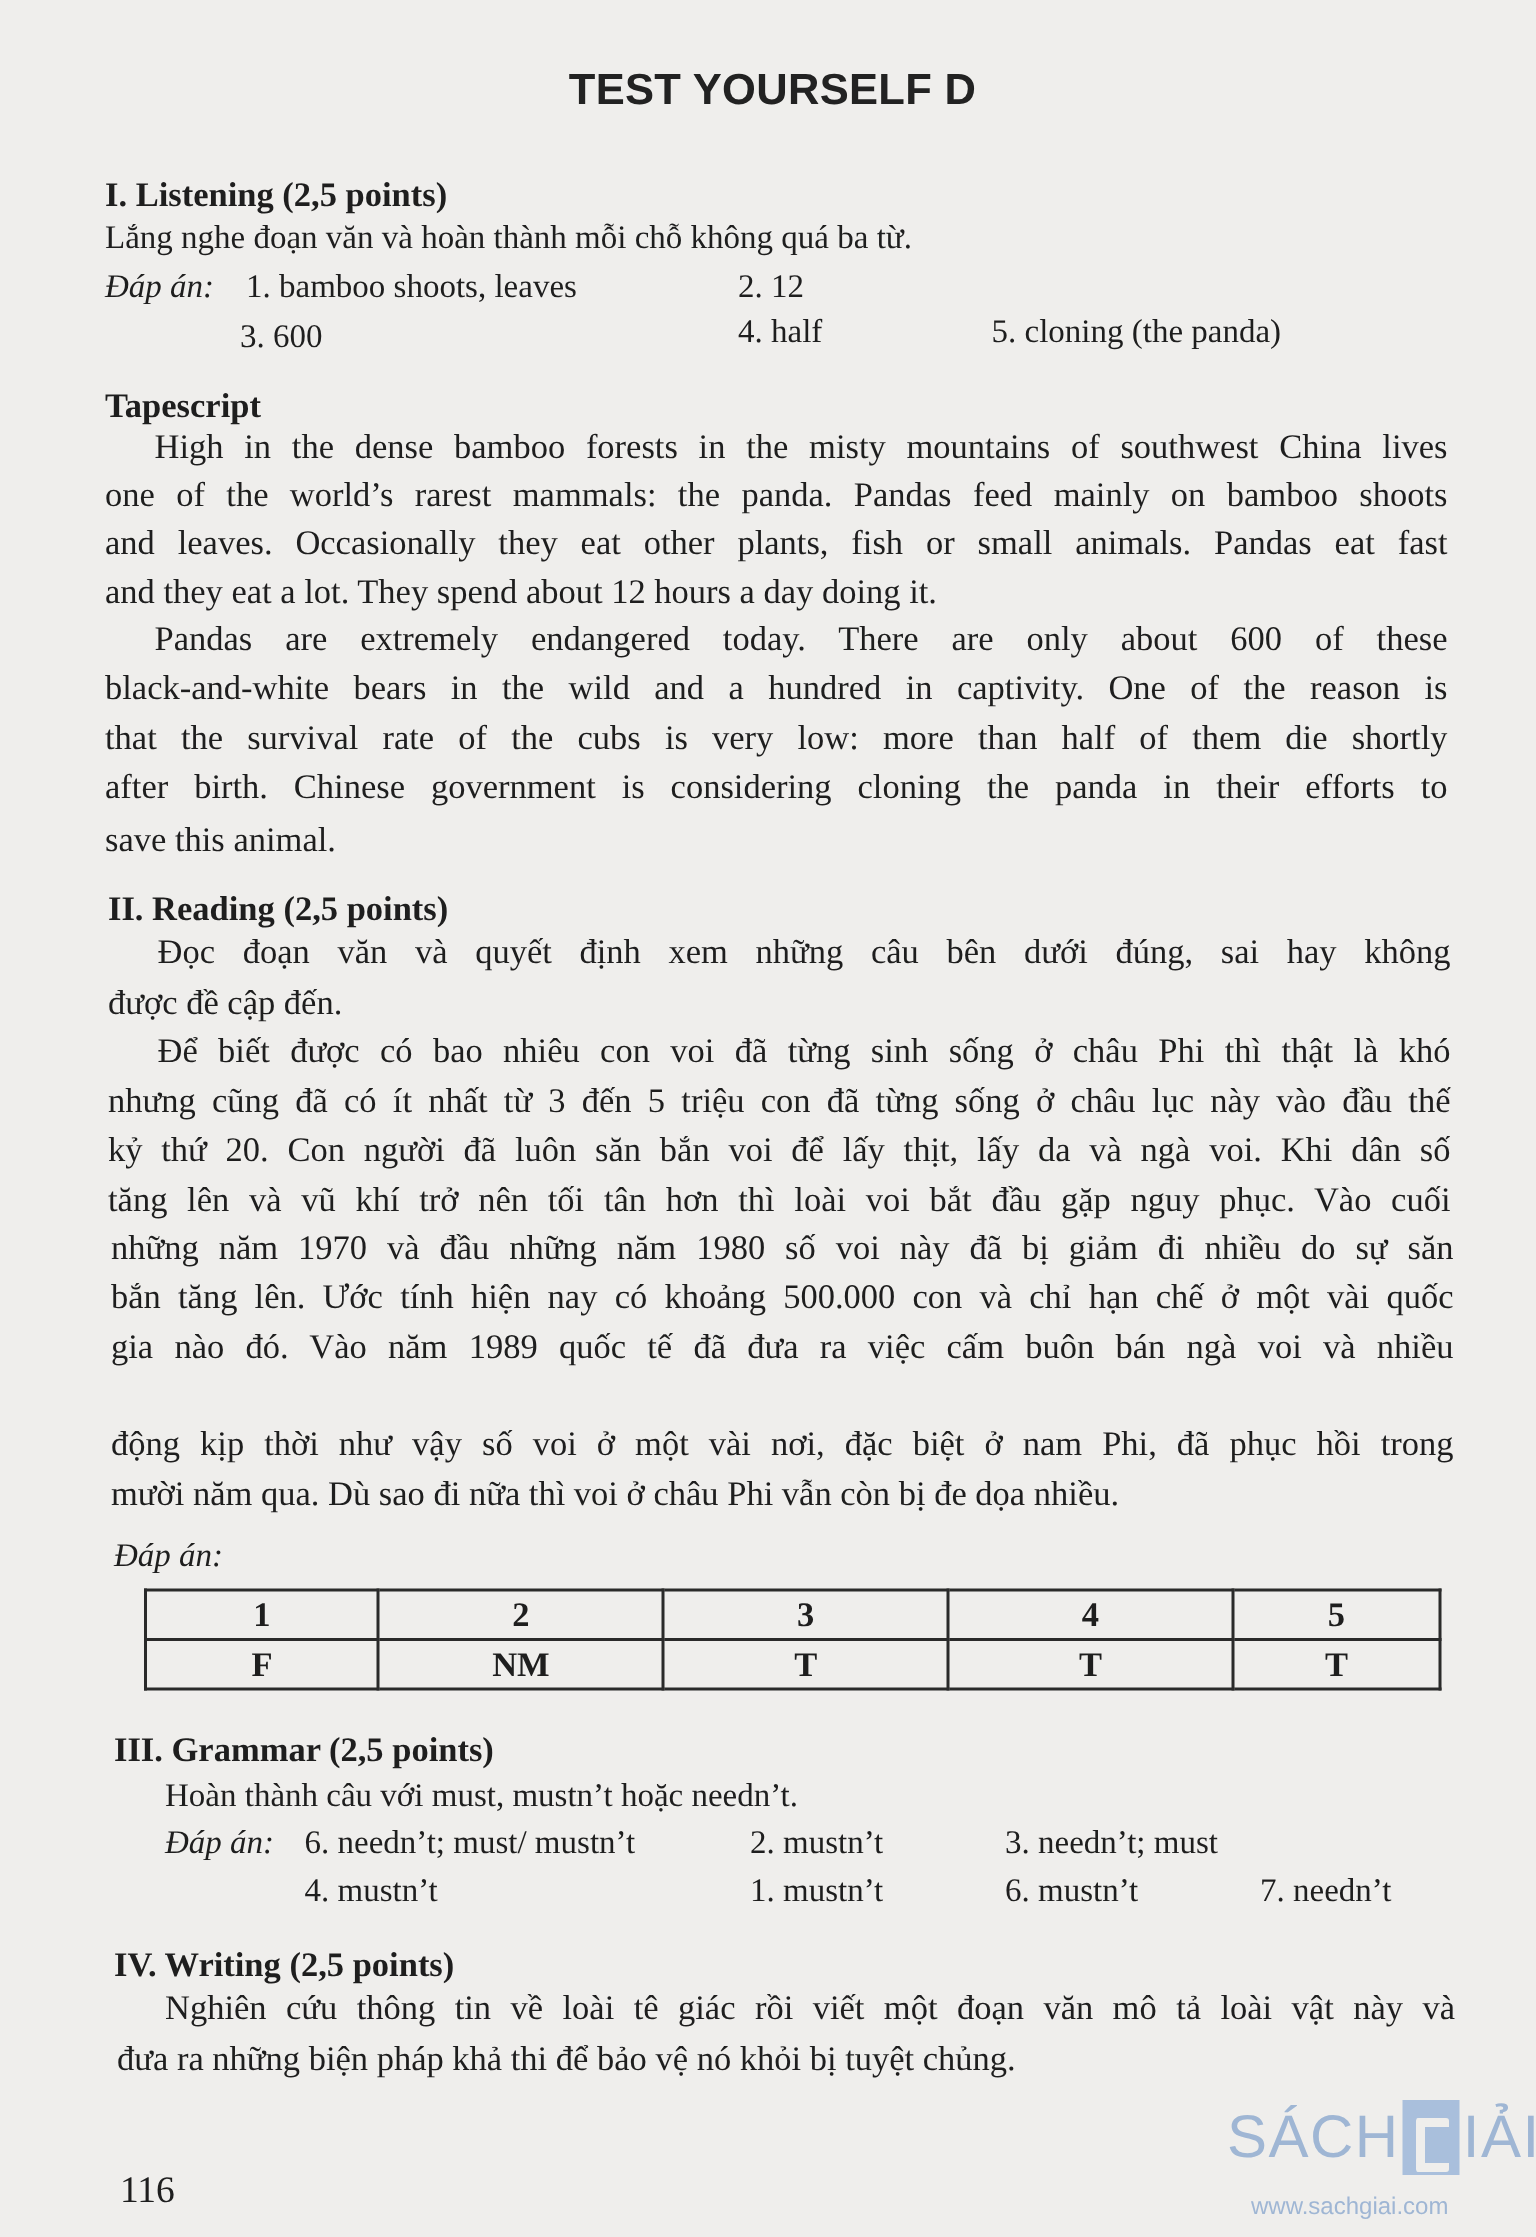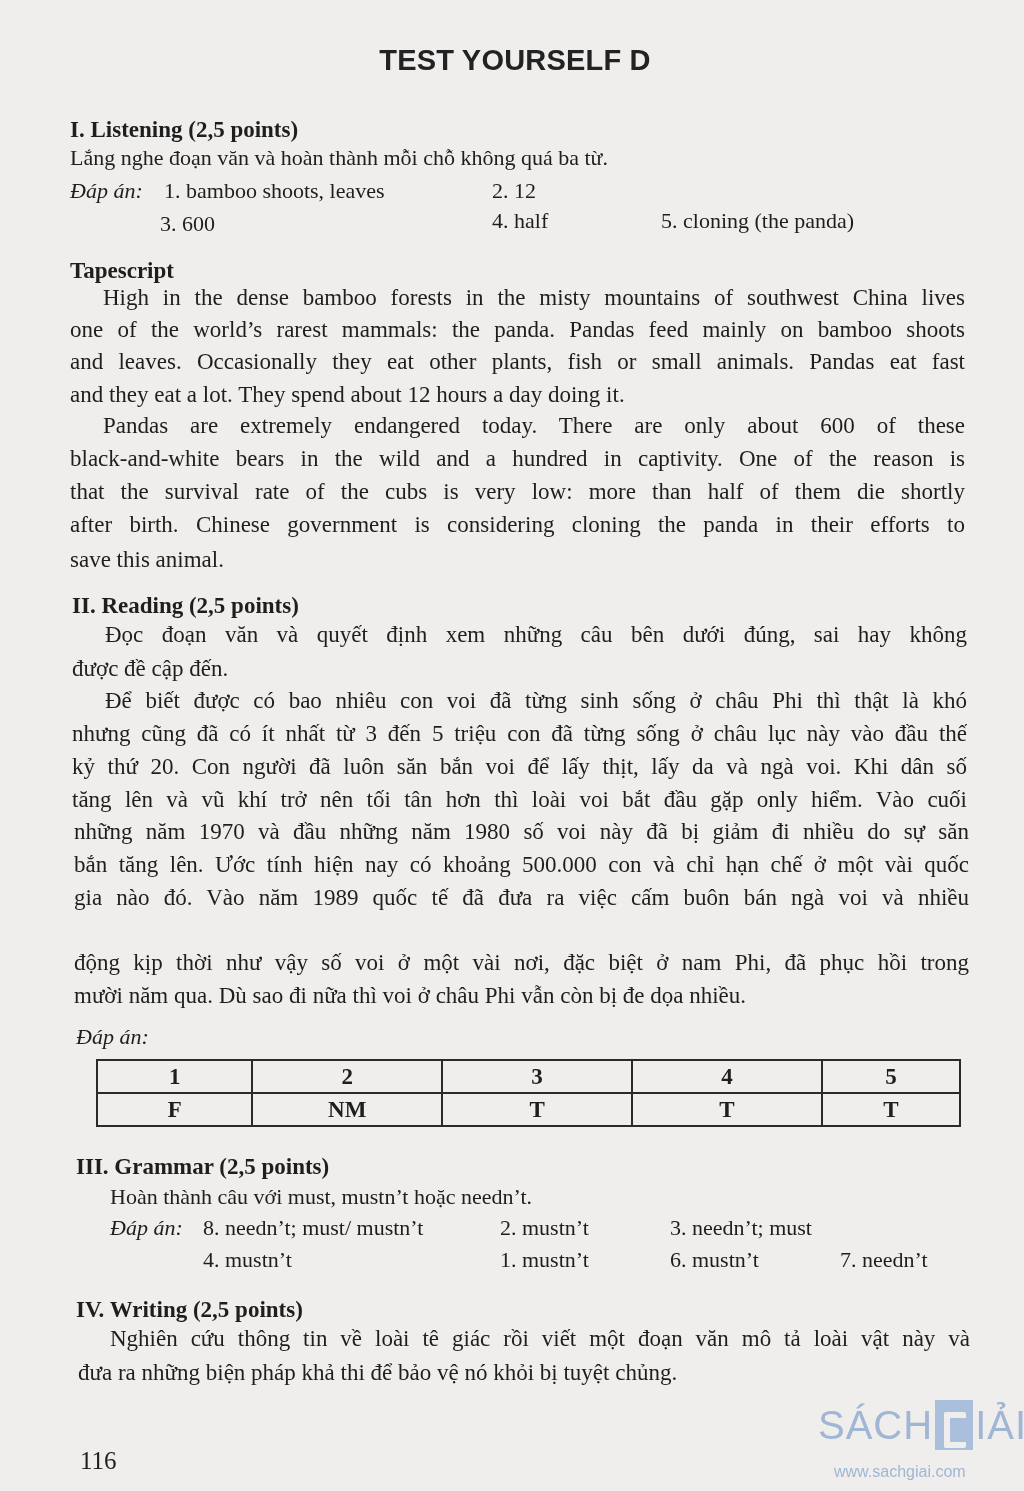--- a/index.html
+++ b/index.html
@@ -74,21 +74,21 @@
   <div class="justify-line" style="left:70px;top:480px;width:895px;">that the survival rate of the cubs is very low: more than half of them die shortly</div>
   <div class="justify-line" style="left:70px;top:513px;width:895px;">after birth. Chinese government is considering cloning the panda in their efforts to</div>
   <div class="para-line" style="left:70px;top:548px;">save this animal.</div>
 
   <div class="line heading" style="left:72px;top:594px;">II. Reading (2,5 points)</div>
   <div class="justify-line" style="left:105px;top:623px;width:862px;">Đọc đoạn văn và quyết định xem những câu bên dưới đúng, sai hay không</div>
   <div class="para-line" style="left:72px;top:657px;">được đề cập đến.</div>
   <div class="justify-line" style="left:105px;top:689px;width:862px;">Để biết được có bao nhiêu con voi đã từng sinh sống ở châu Phi thì thật là khó</div>
   <div class="justify-line" style="left:72px;top:722px;width:895px;">nhưng cũng đã có ít nhất từ 3 đến 5 triệu con đã từng sống ở châu lục này vào đầu thế</div>
   <div class="justify-line" style="left:72px;top:755px;width:895px;">kỷ thứ 20. Con người đã luôn săn bắn voi để lấy thịt, lấy da và ngà voi. Khi dân số</div>
-  <div class="justify-line" style="left:72px;top:788px;width:895px;">tăng lên và vũ khí trở nên tối tân hơn thì loài voi bắt đầu gặp only hiểm. Vào cuối</div>
+  <div class="justify-line" style="left:72px;top:788px;width:895px;">tăng lên và vũ khí trở nên tối tân hơn thì loài voi bắt đầu gặp nguy phục. Vào cuối</div>
   <div class="justify-line" style="left:74px;top:820px;width:895px;">những năm 1970 và đầu những năm 1980 số voi này đã bị giảm đi nhiều do sự săn</div>
   <div class="justify-line" style="left:74px;top:853px;width:895px;">bắn tăng lên. Ước tính hiện nay có khoảng 500.000 con và chỉ hạn chế ở một vài quốc</div>
   <div class="justify-line" style="left:74px;top:886px;width:895px;">gia nào đó. Vào năm 1989 quốc tế đã đưa ra việc cấm buôn bán ngà voi và nhiều</div>
   <div class="justify-line" style="left:74px;top:951px;width:895px;">động kịp thời như vậy số voi ở một vài nơi, đặc biệt ở nam Phi, đã phục hồi trong</div>
   <div class="para-line" style="left:74px;top:984px;">mười năm qua. Dù sao đi nữa thì voi ở châu Phi vẫn còn bị đe dọa nhiều.</div>
   <div class="line" style="left:76px;top:1026px;"><em>Đáp án:</em></div>
 
   <table class="ans">
     <tbody>
         <tr>
@@ -104,21 +104,21 @@
       <td>T</td>
       <td>T</td>
       <td>T</td>
     </tr>
   </tbody>
     </table>
 
   <div class="line heading" style="left:76px;top:1155px;">III. Grammar (2,5 points)</div>
   <div class="line" style="left:110px;top:1186px;">Hoàn thành câu với must, mustn’t hoặc needn’t.</div>
   <div class="line" style="left:110px;top:1217px;"><em>Đáp án:</em></div>
-  <div class="line" style="left:203px;top:1217px;">8. needn’t; must/ mustn’t</div>
+  <div class="line" style="left:203px;top:1217px;">6. needn’t; must/ mustn’t</div>
   <div class="line" style="left:500px;top:1217px;">2. mustn’t</div>
   <div class="line" style="left:670px;top:1217px;">3. needn’t; must</div>
   <div class="line" style="left:203px;top:1249px;">4. mustn’t</div>
   <div class="line" style="left:500px;top:1249px;">1. mustn’t</div>
   <div class="line" style="left:670px;top:1249px;">6. mustn’t</div>
   <div class="line" style="left:840px;top:1249px;">7. needn’t</div>
 
   <div class="line heading" style="left:76px;top:1298px;">IV. Writing (2,5 points)</div>
   <div class="justify-line" style="left:110px;top:1327px;width:860px;">Nghiên cứu thông tin về loài tê giác rồi viết một đoạn văn mô tả loài vật này và</div>
   <div class="para-line" style="left:78px;top:1361px;">đưa ra những biện pháp khả thi để bảo vệ nó khỏi bị tuyệt chủng.</div>

